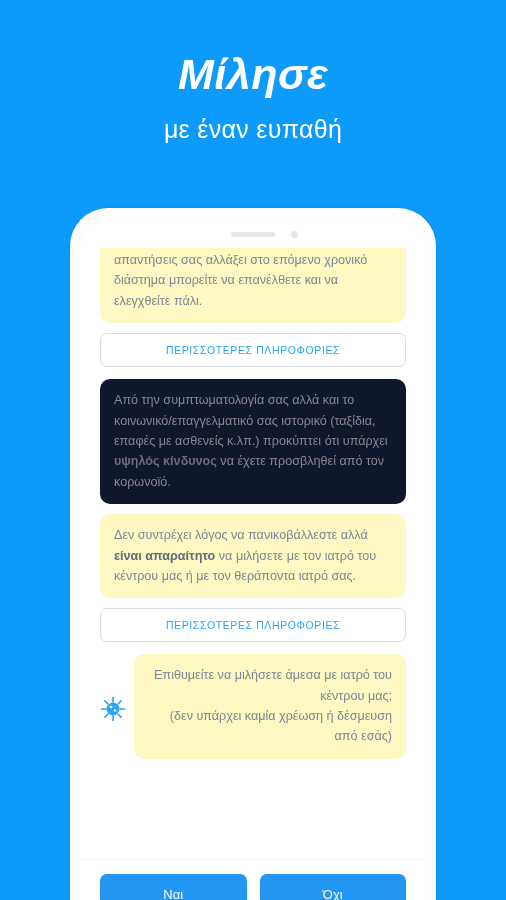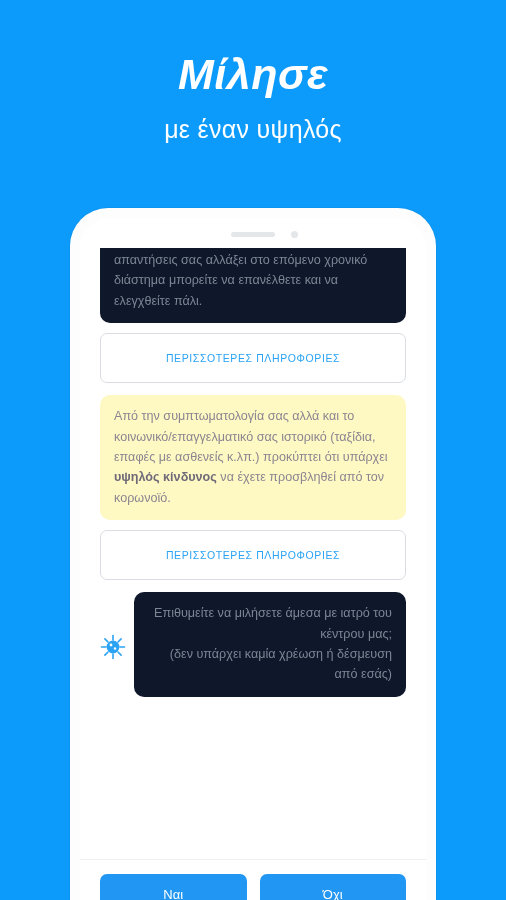--- a/index.html
+++ b/index.html
@@ -106,24 +106,24 @@
     position: relative;
     margin: 0 20px 10px 20px;
     border-radius: 10px;
     padding: 11px 14px 12px 14px;
     font-size: 12.6px;
     line-height: 1.62;
     color: #7b8794;
     box-sizing: border-box;
   }
   .bubble.grey {
+    background: #fef9c3;
+  }
+  .bubble.pink {
     background: #0f172a;
-  }
-  .bubble.pink {
-    background: #fef9c3;
     color: #8c8591;
   }
   .bubble.first {
     border-radius: 0 0 10px 10px;
     margin-top: 0;
     padding-top: 2px;
   }
   .bubble b {
     color: #5d6b7a;
     font-weight: bold;
@@ -136,21 +136,21 @@
     display: block;
     width: calc(100% - 40px);
     margin: 0 8px 12px 20px;
     background: #ffffff;
     border: 1px solid #d9dde2;
     border-radius: 7px;
     color: #2aa3f5;
     font-size: 10.5px;
     letter-spacing: 0.6px;
     text-align: center;
-    padding: 18px 4px;
+    padding: 10px 4px;
     box-sizing: border-box;
     font-family: "Liberation Sans", sans-serif;
     cursor: pointer;
   }
 
   .last-row {
     position: relative;
     padding-left: 0;
   }
   .virus-icon {
@@ -191,21 +191,21 @@
     cursor: pointer;
   }
 </style>
 </head>
 <body>
 
 <div class="screen">
 
   <div class="hero">
     <h1 class="hero-title">Μίλησε</h1>
-    <p class="hero-sub">με έναν υψηλός</p>
+    <p class="hero-sub">με έναν ευπαθή</p>
   </div>
 
   <div class="phone">
     <div class="phone-inner">
 
       <div class="notch-row">
         <div class="speaker"></div>
         <div class="camera"></div>
       </div>
 
@@ -215,20 +215,23 @@
           <span>απαντήσεις σας αλλάξει στο επόμενο χρονικό διάστημα μπορείτε να επανέλθετε και να ελεγχθείτε πάλι.</span>
         </div>
 
 
         <button class="info-btn">ΠΕΡΙΣΣΟΤΕΡΕΣ ΠΛΗΡΟΦΟΡΙΕΣ</button>
 
         <div class="bubble pink">
           <span>Από την συμπτωματολογία σας αλλά και το κοινωνικό/επαγγελματικό σας ιστορικό (ταξίδια, επαφές με ασθενείς κ.λπ.) προκύπτει ότι υπάρχει </span><b>υψηλός κίνδυνος</b><span> να έχετε προσβληθεί από τον κορωνοϊό.</span>
         </div>
 
+        <div class="bubble grey">
+          <span>Δεν συντρέχει λόγος να πανικοβάλλεστε αλλά </span><b>είναι απαραίτητο</b><span> να μιλήσετε με τον ιατρό του κέντρου μας ή με τον θεράποντα ιατρό σας.</span>
+        </div>
 
         <button class="info-btn">ΠΕΡΙΣΣΟΤΕΡΕΣ ΠΛΗΡΟΦΟΡΙΕΣ</button>
 
         <div class="last-row">
           <span class="virus-icon">
             <svg width="26" height="26" viewBox="0 0 26 26">
               <g stroke="#2aa3f5" stroke-width="1.6" stroke-linecap="round">
                 <line x1="13" y1="1.5" x2="13" y2="6"></line>
                 <line x1="13" y1="20" x2="13" y2="24.5"></line>
                 <line x1="1.5" y1="13" x2="6" y2="13"></line>

